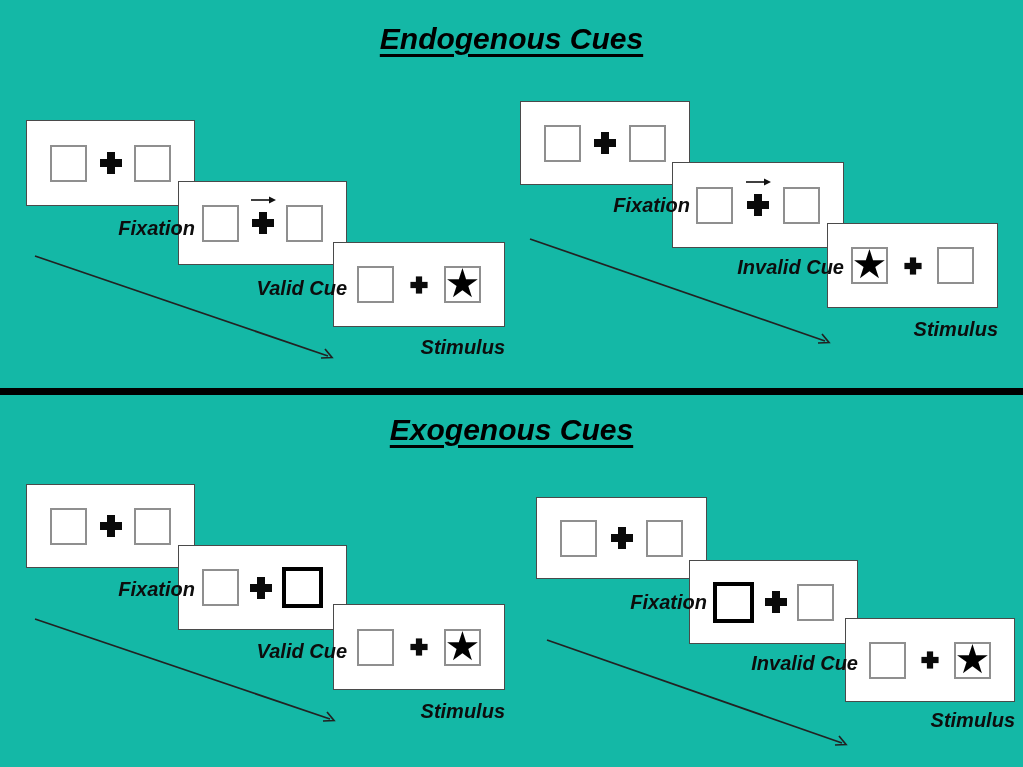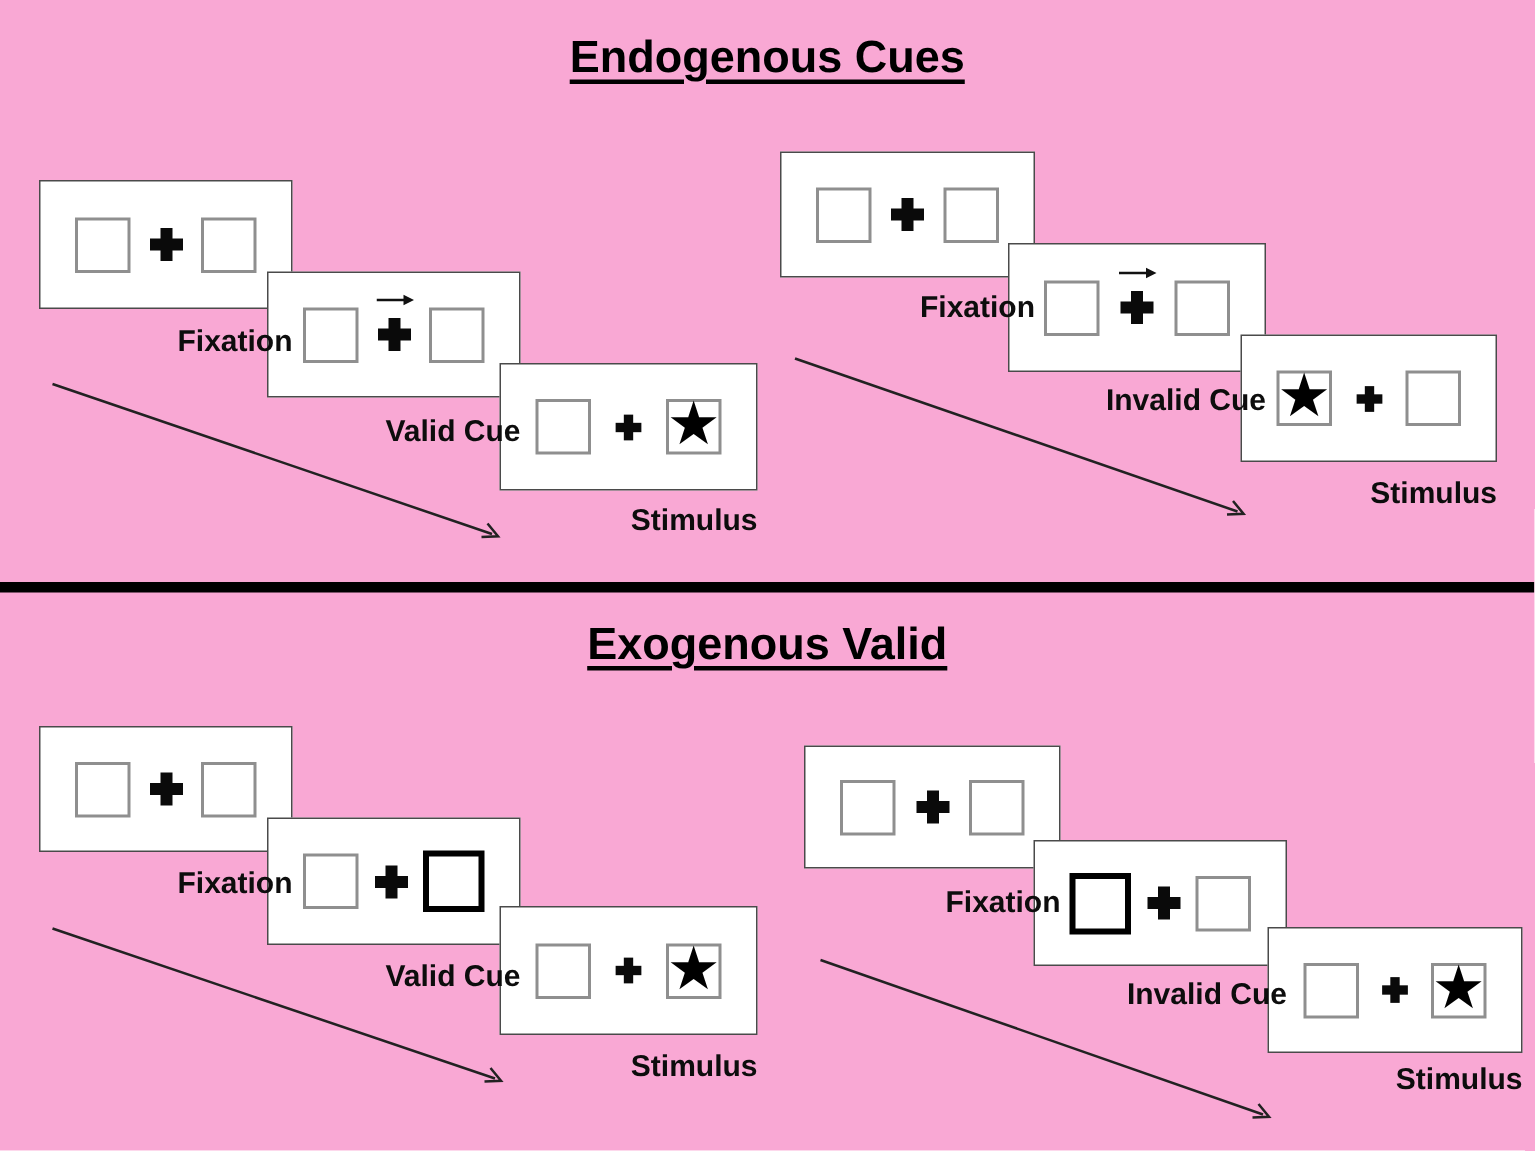--- a/index.html
+++ b/index.html
@@ -1,17 +1,17 @@
 <!DOCTYPE html>
 <html><head>
 <meta charset="utf-8">
 <style>
   html,body{margin:0;padding:0;background:#fff;}
-  #figure{position:relative;width:1023px;height:767px;background:#f9a8d4;overflow:hidden;
-          font-family:"Liberation Sans",sans-serif;color:#111;}
+  #figure{position:relative;width:1023px;height:767px;background:#14b8a6;overflow:hidden;
+          font-family:"Liberation Sans",sans-serif;color:#111;font-style:italic;}
 
   .title{position:absolute;left:0;width:100%;text-align:center;font-size:30px;font-weight:bold;
          color:#000;text-decoration:underline;text-decoration-thickness:2.5px;text-underline-offset:5px;
          letter-spacing:0px;}
   #title-endogenous{top:22px;}
   #title-exogenous{top:413px;}
 
   .divider{position:absolute;left:0;top:388px;width:1023px;height:7px;background:#000;z-index:6;}
 
   .panel{position:absolute;background:#fff;border:1.5px solid #4a4a4a;box-sizing:border-box;
@@ -140,21 +140,21 @@
   <div class="plabel ltr1">Fixation</div>
   <div class="plabel ltr2">Invalid Cue</div>
   <div class="plabel ltr3">Stimulus</div>
   <svg class="seq-arrow atr" width="312" height="118">
     <line x1="5" y1="6" x2="300" y2="108" stroke="#222" stroke-width="1.7"></line>
     <path d="M293,110 L304,109.5 L297,101" fill="none" stroke="#222" stroke-width="1.7"></path>
   </svg>
 
   <div class="divider"></div>
 
-  <div class="title" id="title-exogenous">Exogenous Valid</div>
+  <div class="title" id="title-exogenous">Exogenous Cues</div>
 
   <div class="panel bl1 z1">
     <div class="box"></div>
     <div class="center-cell">
         <div class="cross"></div>
       </div>
     <div class="box"></div>
   </div>
   <div class="panel bl2 z2">
     <div class="box"></div>

